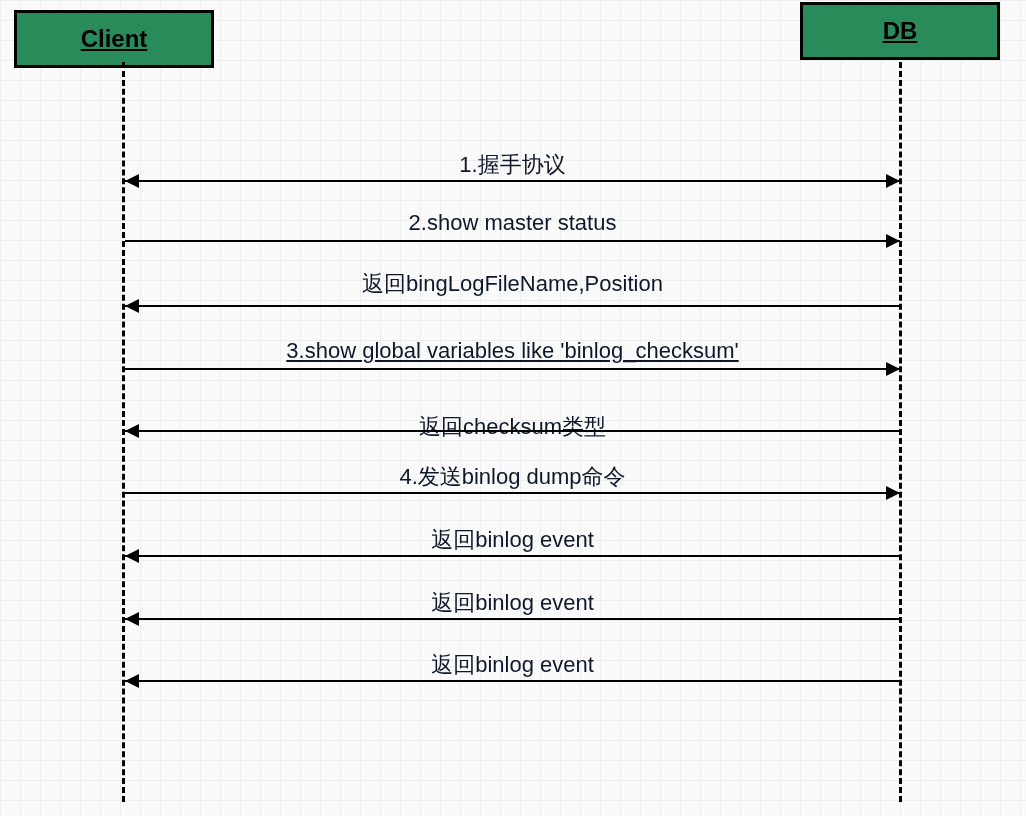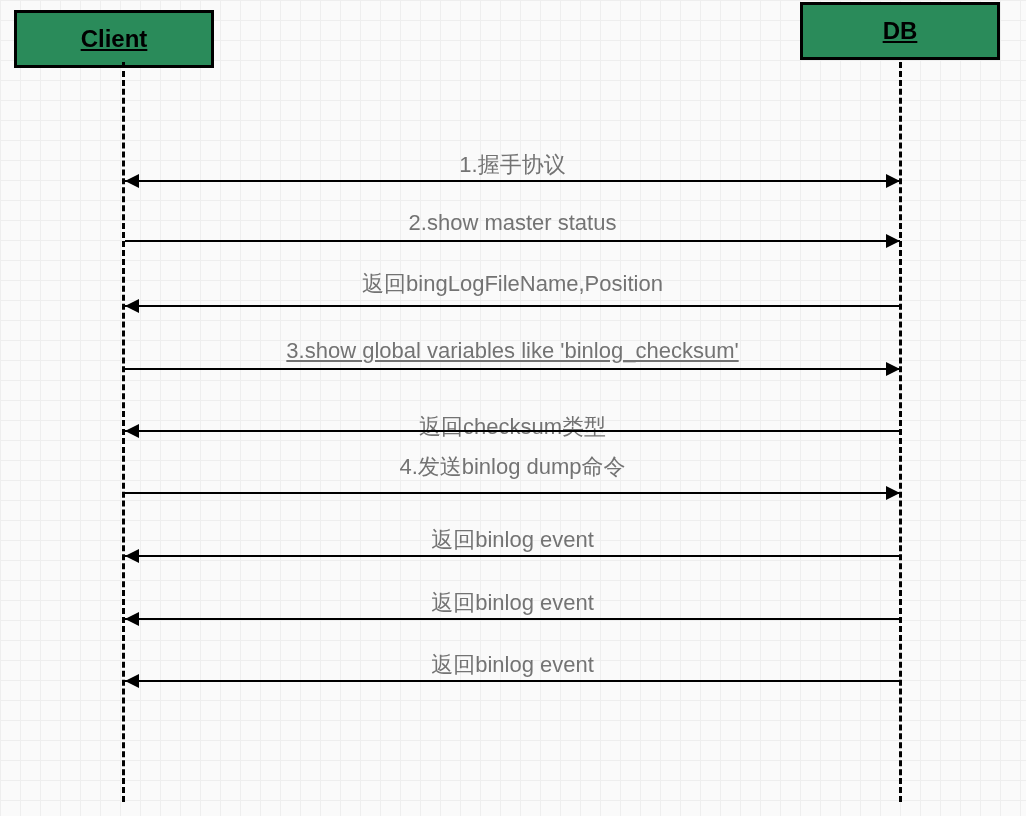--- a/index.html
+++ b/index.html
@@ -35,21 +35,21 @@
     .lifeline {
       position: absolute;
       width: 0;
       border-left: 3px dashed #000;
       top: 62px;
     }
     .message {
       position: absolute;
       text-align: center;
       font-size: 22px;
-      color: #737373;
+      color: #0f172a;
       width: 775px;
       left: 125px;
     }
     .arrow-line {
       position: absolute;
       height: 2px;
       background-color: #000;
       width: 775px;
       left: 125px;
     }
@@ -98,21 +98,21 @@
     <div class="arrow-head-right" style="top: 234px; left: 886px;"></div>
     <div class="message" style="top: 269px;">返回bingLogFileName,Position</div>
     <div class="arrow-line" style="top: 305px;"></div>
     <div class="arrow-head-left" style="top: 299px; left: 125px;"></div>
     <div class="message" style="top: 338px; text-decoration: underline;">3.show global variables like 'binlog_checksum'</div>
     <div class="arrow-line" style="top: 368px;"></div>
     <div class="arrow-head-right" style="top: 362px; left: 886px;"></div>
     <div class="message" style="top: 412px;">返回checksum类型</div>
     <div class="arrow-line" style="top: 430px;"></div>
     <div class="arrow-head-left" style="top: 424px; left: 125px;"></div>
-    <div class="message" style="top: 452px;">4.发送binlog dump命令</div>
+    <div class="message" style="top: 462px;">4.发送binlog dump命令</div>
     <div class="arrow-line" style="top: 492px;"></div>
     <div class="arrow-head-right" style="top: 486px; left: 886px;"></div>
     <div class="message" style="top: 525px;">返回binlog event</div>
     <div class="arrow-line" style="top: 555px;"></div>
     <div class="arrow-head-left" style="top: 549px; left: 125px;"></div>
     <div class="message" style="top: 588px;">返回binlog event</div>
     <div class="arrow-line" style="top: 618px;"></div>
     <div class="arrow-head-left" style="top: 612px; left: 125px;"></div>
     <div class="message" style="top: 650px;">返回binlog event</div>
     <div class="arrow-line" style="top: 680px;"></div>

